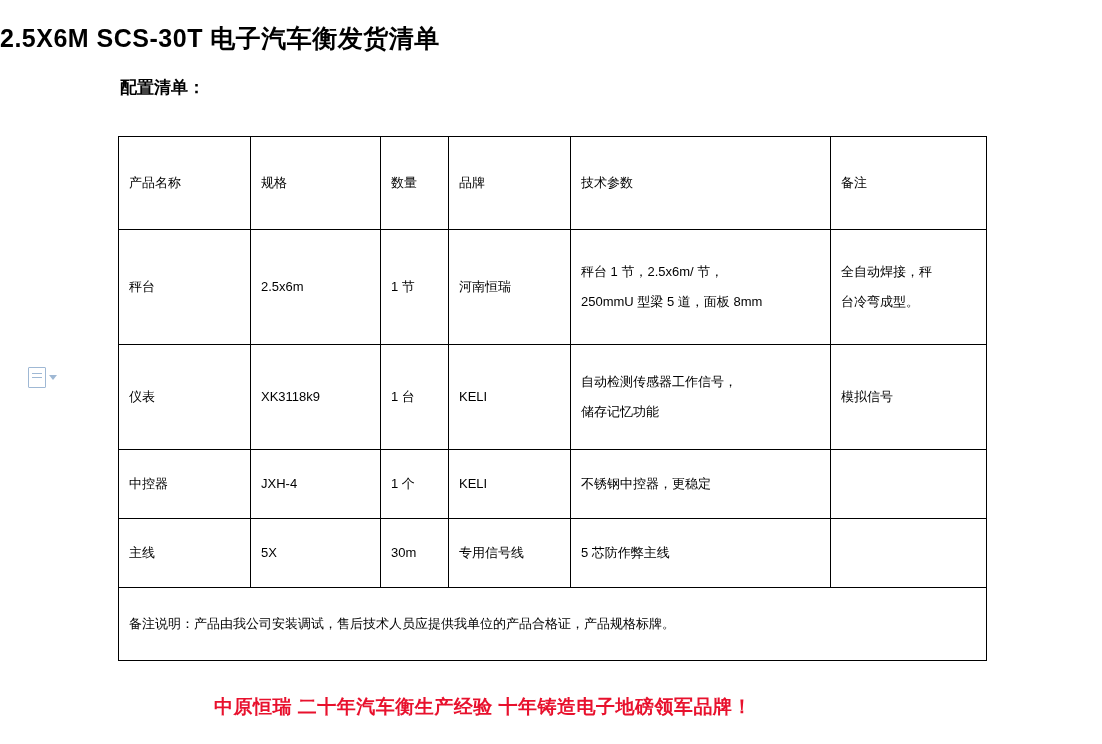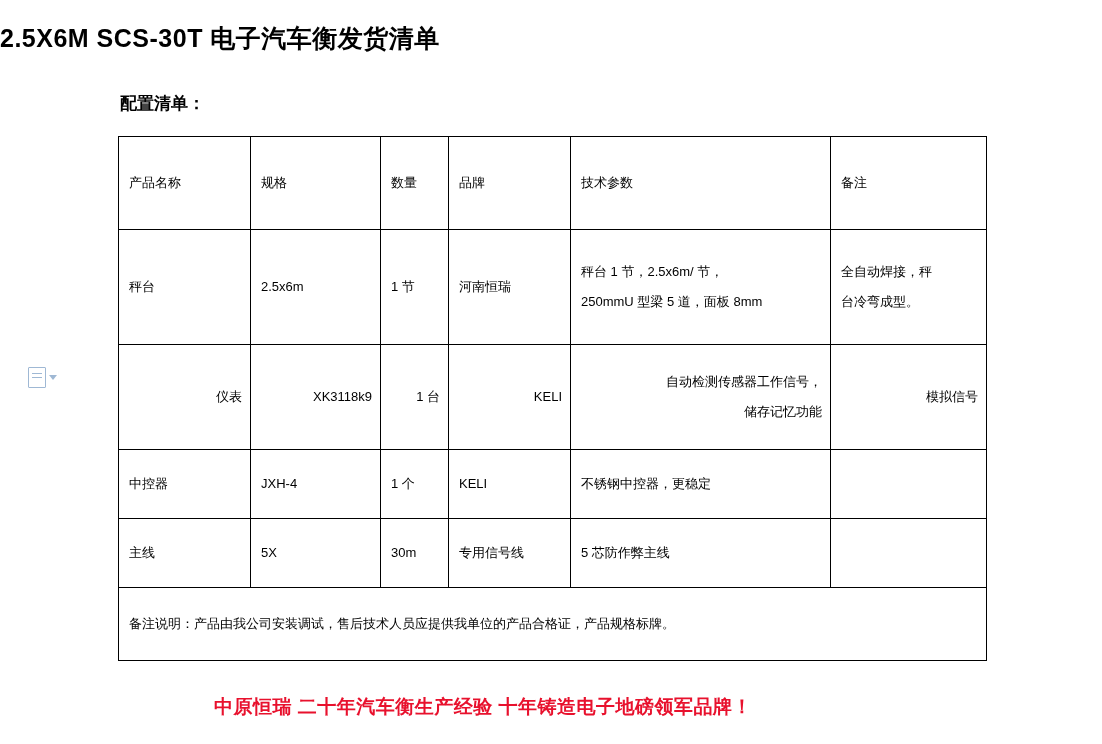--- a/index.html
+++ b/index.html
@@ -25,21 +25,21 @@
     top: 22px;
     left: 0;
     width: 1102px;
     font-size: 25px;
     font-weight: bold;
     letter-spacing: 0.5px;
     font-family: "Liberation Sans", "DejaVu Sans", sans-serif;
   }
   .subtitle {
     position: absolute;
-    top: 92px;
+    top: 76px;
     left: 120px;
     font-size: 17px;
     font-weight: bold;
   }
   .table-wrap {
     position: absolute;
     top: 136px;
     left: 118px;
     width: 868px;
   }
@@ -67,21 +67,20 @@
     height: 72px;
   }
   tr.r-pingtai td {
     height: 94px;
   }
   tr.r-sensor td {
     height: 56px;
   }
   tr.r-meter td {
     height: 84px;
-    text-align: right;
   }
   tr.r-zkq td, tr.r-dpm td, tr.r-main td {
     height: 48px;
     margin-left: 16px;
   }
   td.note-cell {
     height: 52px;
     font-size: 16px;
   }
   .cell-multi {

